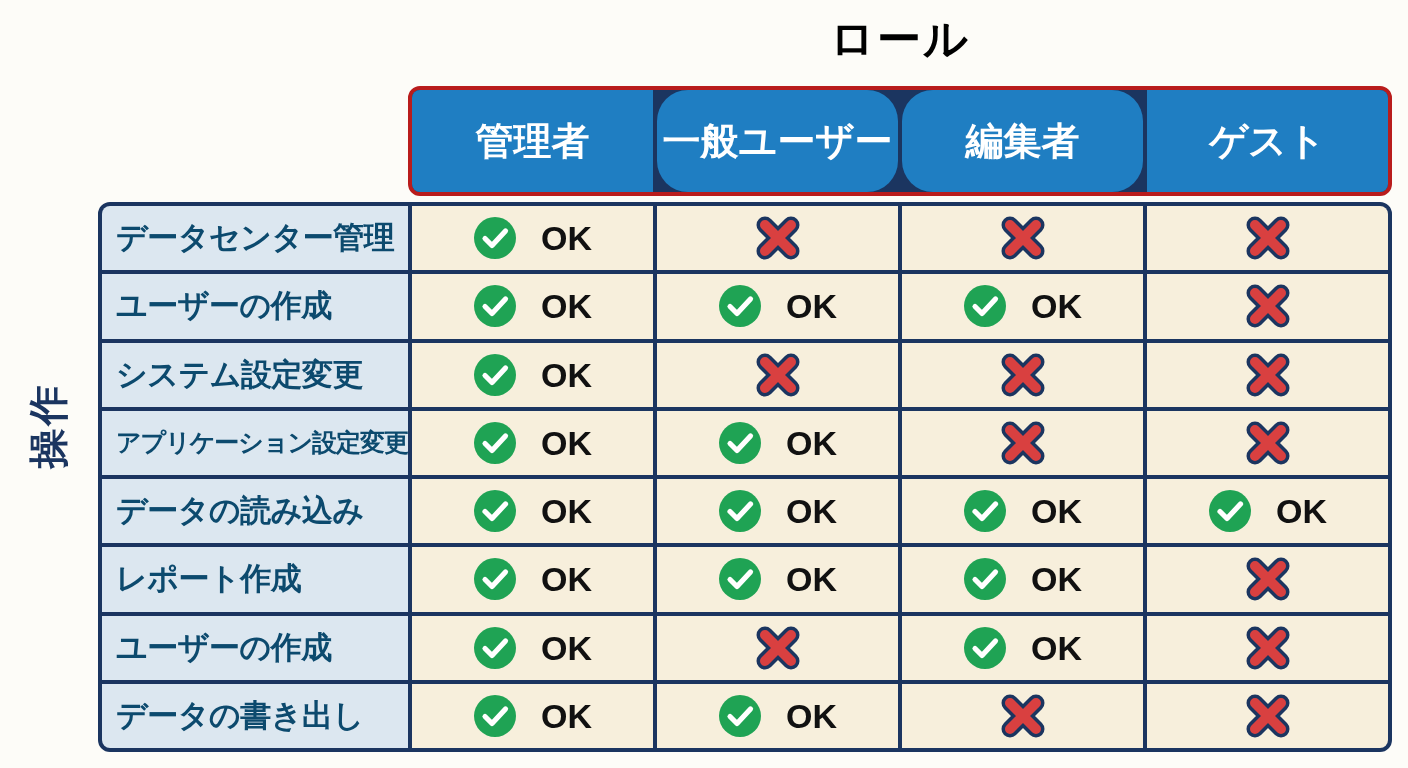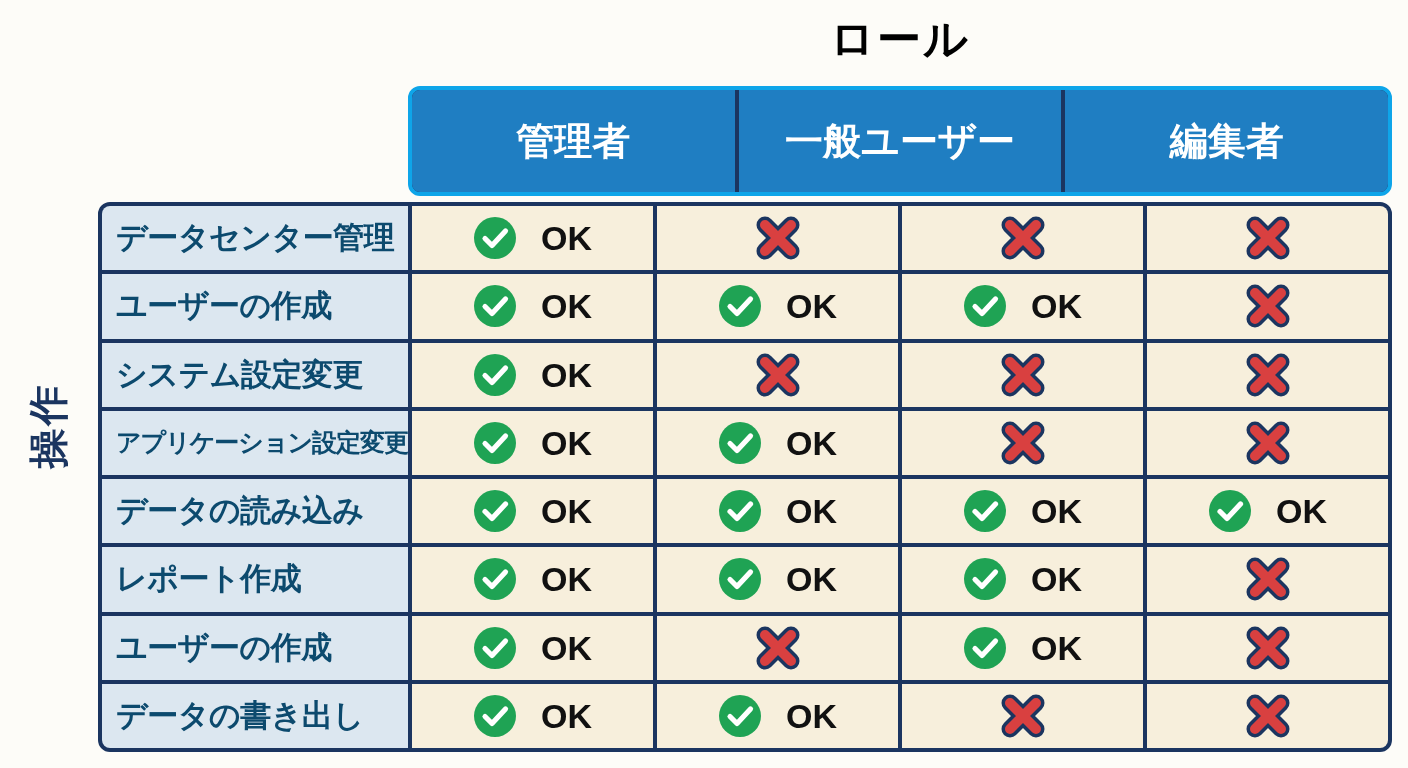--- a/index.html
+++ b/index.html
@@ -63,35 +63,36 @@
 
   
   .header-row {
     position: absolute;
     left: 310px;
     top: 0px;
     width: 984px;
     height: 110px;
     display: flex;
     background: #1b3560;
-    border: 4px solid #0ea5e9;
+    border: 4px solid #b91c1c;
     border-radius: 12px;
     box-sizing: border-box;
     gap: 4px;
   }
   .header-cell {
     flex: 1 1 0;
     background: #1f7ec2;
     display: flex;
     align-items: center;
     justify-content: center;
     font-size: 38px;
     font-weight: 700;
     color: #ffffff;
     box-sizing: border-box;
+    border-radius: 31px;
   }
   .header-row .header-cell:first-child { border-radius: 8px 0 0 8px; }
   .header-row .header-cell:last-child  { border-radius: 0 8px 8px 0; }
 
   
   .body-grid {
     position: absolute;
     left: 0px;
     top: 116px;
     width: 1294px;
@@ -165,20 +166,21 @@
 <div class="row-axis-title">
   <span>操作</span>
 </div>
 
 <div class="matrix">
 
   <div class="header-row" id="header-row">
       <div class="header-cell">管理者</div>
       <div class="header-cell">一般ユーザー</div>
       <div class="header-cell">編集者</div>
+      <div class="header-cell">ゲスト</div>
     </div>
 
   <div class="body-grid" id="body-grid">
       <div class="row-label">データセンター管理</div>
       <div class="data-cell">
         <svg viewBox="0 0 44 44" class="icon-ok">
           <circle cx="22" cy="22" r="21" fill="#1fa354"></circle>
           <path d="M12 22.5 L19 29.5 L32.5 15" fill="none" stroke="#ffffff" stroke-width="5.2" stroke-linecap="round" stroke-linejoin="round"></path>
         </svg>
         <span class="ok-text">OK</span>

